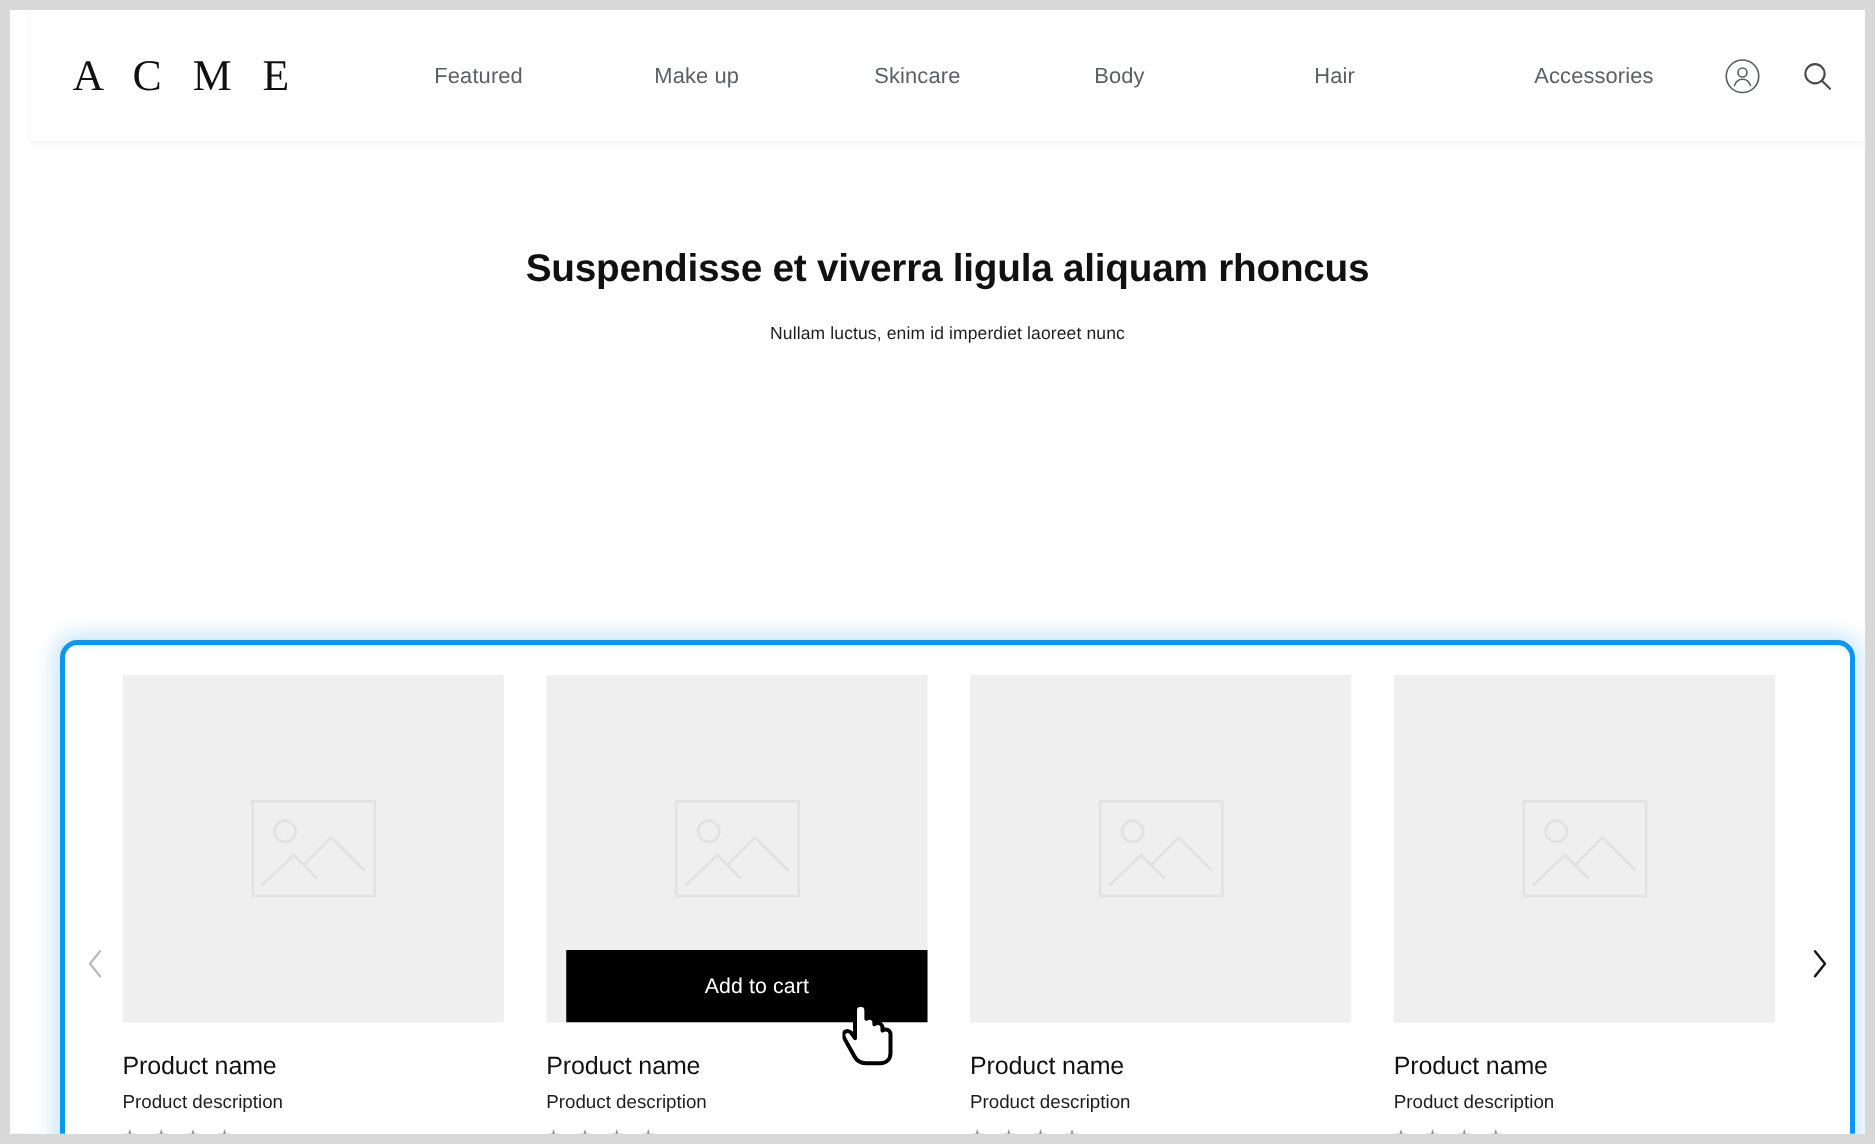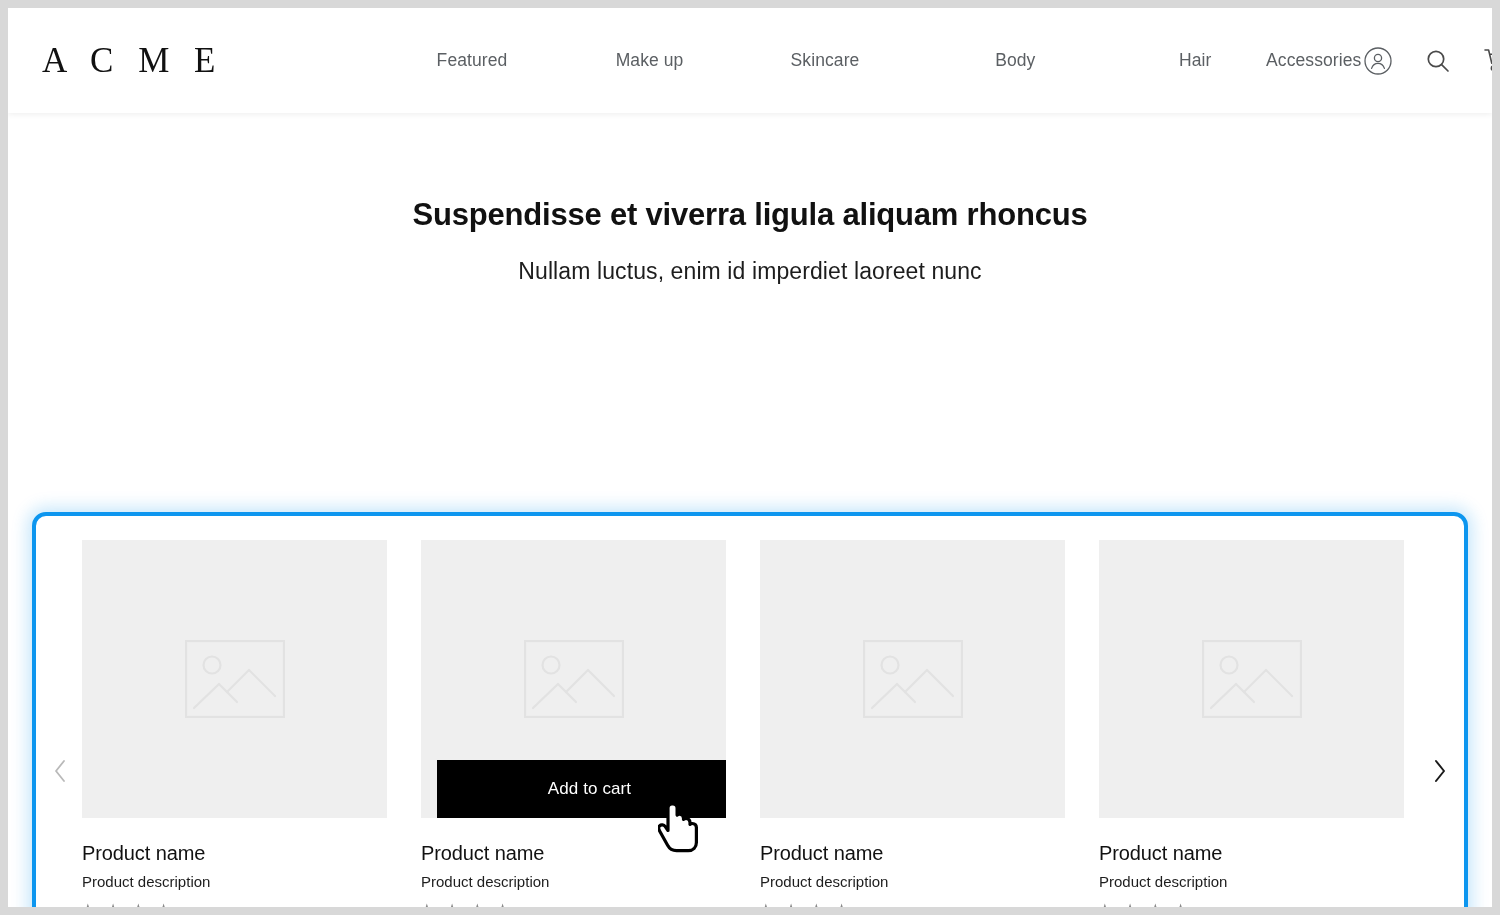--- a/index.html
+++ b/index.html
@@ -14,20 +14,21 @@
 
   
   .viewport-frame {
     position: absolute;
     left: 8px;
     top: 8px;
     width: 1484px;
     height: 899px;
     background: #ffffff;
     overflow: hidden;
+    padding-left: 16px;
   }
 
   
   .site-header {
     position: relative;
     height: 105px;
     background: #ffffff;
     display: flex;
     align-items: center;
     box-shadow: 0 2px 5px rgba(0,0,0,0.055);
@@ -49,21 +50,21 @@
     align-items: center;
     margin-left: 108px;
     gap: 0;
   }
   .nav-link {
     font-size: 17.5px;
     color: #5b5f63;
     letter-spacing: 0.1px;
     white-space: nowrap;
     cursor: pointer;
-    text-align: right;
+    text-align: left;
   }
   .nav-link.w1 { width: 176px; }
   .nav-link.w2 { width: 176px; }
   .nav-link.w3 { width: 176px; }
   .nav-link.w4 { width: 176px; }
   .nav-link.w5 { width: 176px; }
   .nav-link.w6 { width: 150px; }
 
   .header-actions {
     margin-left: auto;
@@ -93,21 +94,21 @@
   .section-heading {
     text-align: center;
     font-size: 31px;
     font-weight: bold;
     color: #111111;
     letter-spacing: -0.2px;
     margin-top: 84px;
   }
   .section-subheading {
     text-align: center;
-    font-size: 23px;
+    font-size: 14px;
     color: #1d1d1d;
     margin-top: 25px;
     letter-spacing: 0.1px;
   }
 
   
   .carousel-outer {
     position: absolute;
     left: 24px;
     top: 315px;

